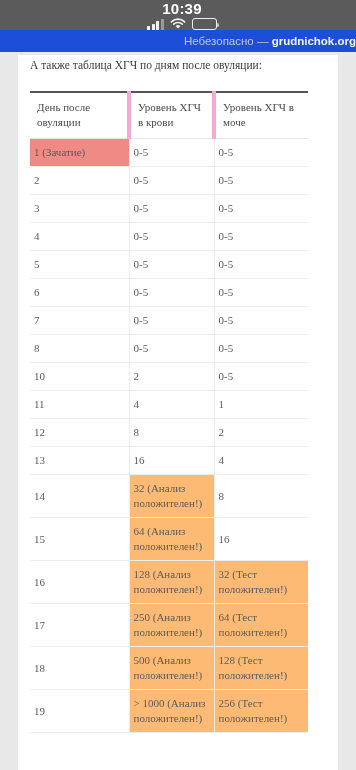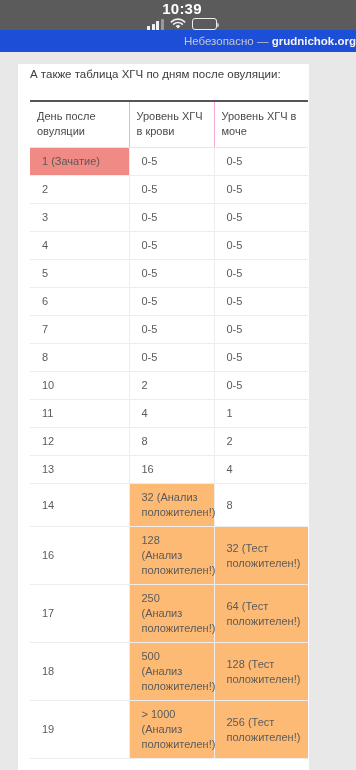--- a/index.html
+++ b/index.html
@@ -74,25 +74,26 @@
   #urlbar .host { color: #f3f3f3; font-weight: bold; }
 
   
   #page-scroll {
     position: absolute;
     top: 52px; left: 0; right: 0; bottom: 0;
     background: #e8e8e8;
   }
   #page {
     position: absolute;
-    top: 12px; left: 18px;
-    width: 291px;
+    top: 3px; left: 18px;
+    width: 320px;
     bottom: 0;
     background: #ffffff;
     padding: 0 12px;
+    font-family: Liberation Serif, serif;
   }
   #intro {
     font-size: 11.5px;
     color: #3c3c3c;
     padding-top: 2px;
     line-height: 16px;
     white-space: nowrap;
   }
 
   
@@ -112,27 +113,27 @@
     color: #4a4a4a;
     line-height: 15px;
     padding: 7px 7px 8px 7px;
   }
   tbody td {
     border-bottom: 1px solid #ededed;
     border-right: 1px solid #ededed;
     font-size: 11px;
     color: #5b5b5b;
     line-height: 15px;
-    padding: 6px 12px;
+    padding: 6px 4px;
     vertical-align: middle;
   }
   thead th:nth-child(1), tbody td:nth-child(1) { width: 99px; }
   thead th:nth-child(2), tbody td:nth-child(2) { width: 85px; }
   thead th:nth-child(3), tbody td:nth-child(3) { width: 94px; }
-  thead th:nth-child(1), thead th:nth-child(2) { border-right: 1px solid #f9a8d4; }
+  thead th:nth-child(1), thead th:nth-child(2) { border-right: 4px solid #f9a8d4; }
   tbody td:nth-child(3) { border-right: none; }
 
   td.hl-red   { background: #ef8a84; color: #5a5a5a; }
   td.hl-green { background: #fdba74; color: #5b5b5b; }
 </style>
 </head>
 <body>
 
 <div id="screen">
 
@@ -235,20 +236,25 @@
               <td>13</td>
               <td>16</td>
               <td>4</td>
             </tr>
             <tr>
               <td>14</td>
               <td class="hl-green">32 (Анализ положителен!)</td>
               <td>8</td>
             </tr>
             <tr>
+              <td>15</td>
+              <td class="hl-green">64 (Анализ положителен!)</td>
+              <td>16</td>
+            </tr>
+            <tr>
               <td>16</td>
               <td class="hl-green">128 (Анализ положителен!)</td>
               <td class="hl-green">32 (Тест положителен!)</td>
             </tr>
             <tr>
               <td>17</td>
               <td class="hl-green">250 (Анализ положителен!)</td>
               <td class="hl-green">64 (Тест положителен!)</td>
             </tr>
             <tr>

